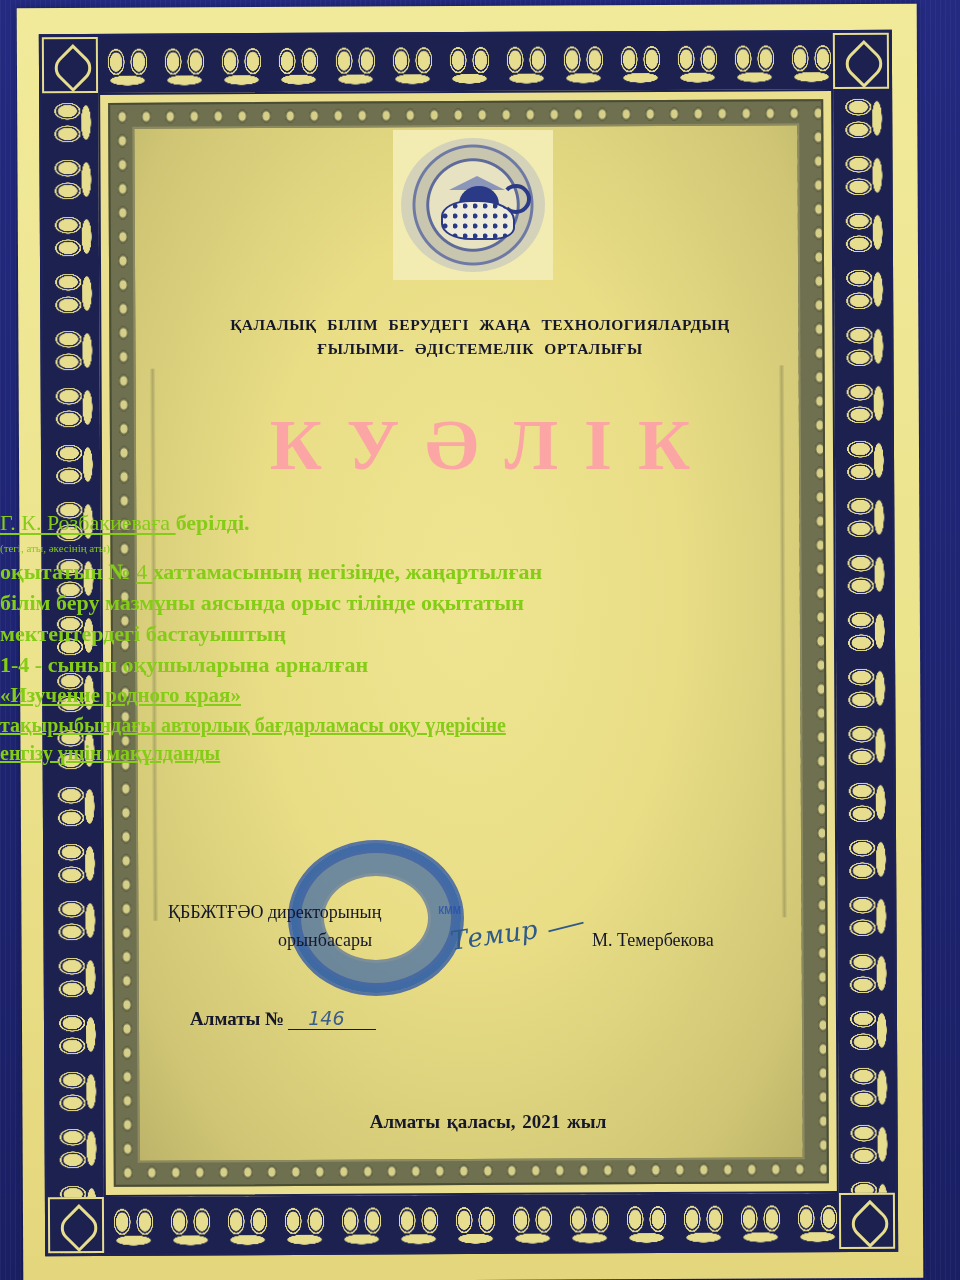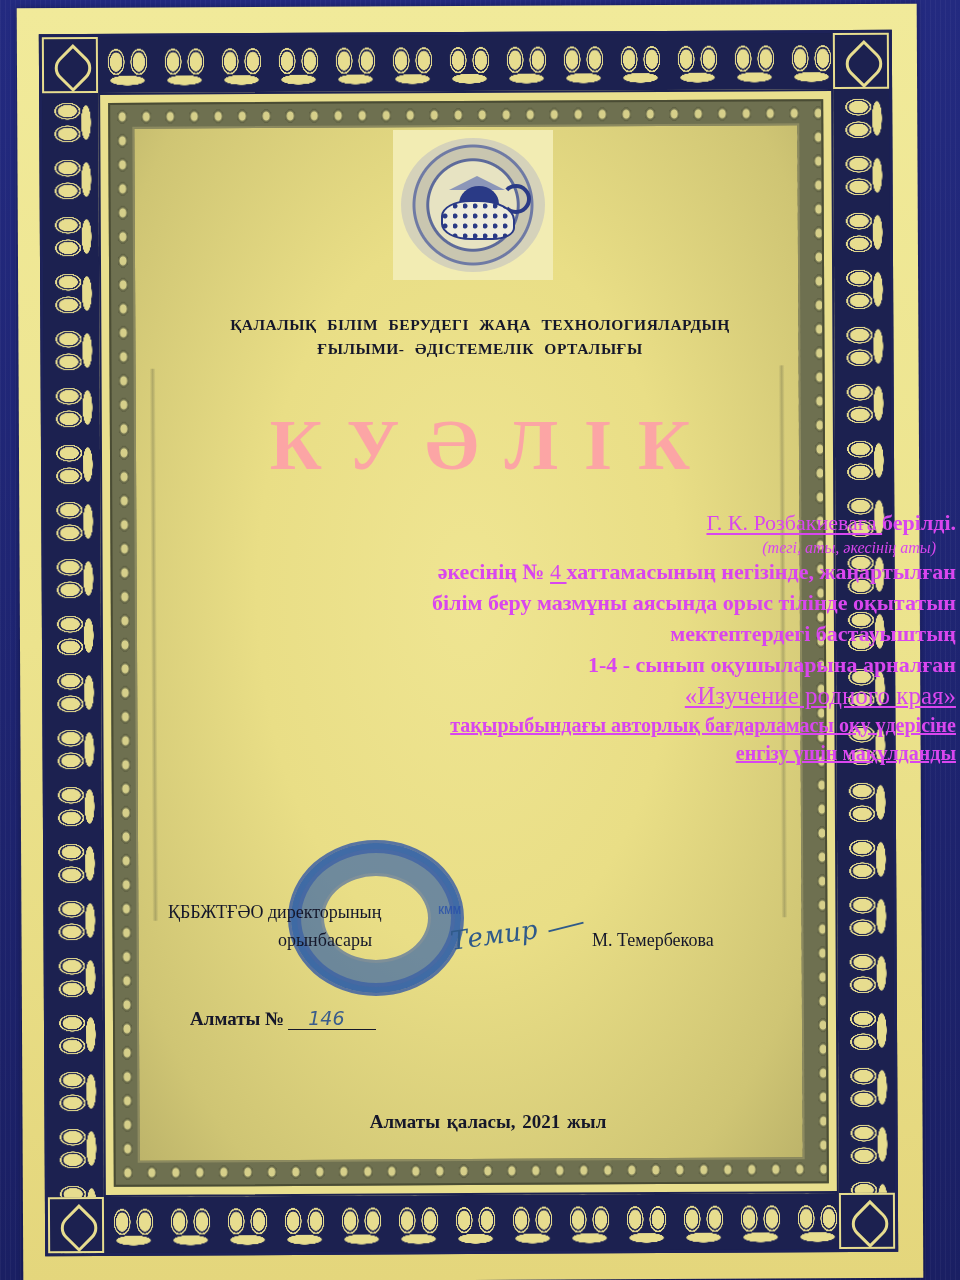--- a/index.html
+++ b/index.html
@@ -108,29 +108,29 @@
   .org-name {
     position: absolute; left: 0; right: 0; top: 313px; text-align: center;
     font-family: "Liberation Serif", serif; font-weight: bold; font-size: 15.5px; line-height: 24px;
     color: #15172a; letter-spacing: 0.5px; word-spacing: 6px;
   }
   .title {
     position: absolute; left: 0; right: 0; top: 400px; text-align: center;
     font-family: "Liberation Serif", serif; font-weight: bold; font-size: 72px; line-height: 90px;
     color: #fca5a5; letter-spacing: 26px; padding-left: 26px;
   }
-  .body { position: absolute; left: 0; right: 4px; text-align: right; color: #d946ef; }
+  .body { position: absolute; left: 0; right: 4px; text-align: left; color: #84cc16; }
   .recipient { top: 508px; font-size: 22px; line-height: 30px; }
   .recipient .name { text-decoration: underline; text-underline-offset: 3px; }
   .recipient .given { font-weight: bold; }
-  .hint { top: 540px; font-size: 16px; font-style: italic; line-height: 16px; padding-right: 20px; }
+  .hint { top: 540px; font-size: 11px; line-height: 16px; padding-right: 20px; }
   .main-text { top: 556px; font-size: 22px; line-height: 31px; font-weight: bold; }
   .main-text .u { font-weight: normal; text-decoration: underline; text-underline-offset: 3px; }
   .main-text .line { display: block; }
-  .topic { font-weight: normal; text-decoration: underline; font-size: 25px; }
+  .topic { font-weight: bold; text-decoration: underline; font-size: 21px; }
   .main-text .small { font-size: 20px; line-height: 28px; text-decoration: underline; }
 
   .signature-block { position: absolute; left: 0; right: 0; top: 890px; height: 90px; color: #15172a; font-size: 18px; }
   .sig-role1 { position: absolute; left: 168px; top: 12px; }
   .sig-role2 { position: absolute; left: 278px; top: 40px; }
   .sig-name { position: absolute; left: 592px; top: 40px; font-size: 18px; }
   .stamp {
     position: absolute; left: 288px; top: -50px; width: 170px; height: 150px; border-radius: 50%;
     border: 3px solid rgba(40,80,170,0.75);
     box-shadow: inset 0 0 0 6px rgba(40,110,170,0.25), inset 0 0 0 10px rgba(40,80,170,0.55), inset 0 0 0 30px rgba(40,110,170,0.18), inset 0 0 0 33px rgba(40,80,170,0.55);
@@ -194,21 +194,21 @@
 
 <div class="title">КУӘЛІК</div>
 
 <div class="body recipient">
   <span class="name">Г. К. Розбакиеваға </span><span class="given">берілді.</span>
 </div>
 <div class="body hint">(тегі, аты, әкесінің аты)</div>
 
 <div class="body main-text">
   <span class="line">
-    <span>әкесінің № </span><span class="u">4 </span><span>хаттамасының негізінде, жаңартылған</span>
+    <span>оқытатын № </span><span class="u">4 </span><span>хаттамасының негізінде, жаңартылған</span>
   </span>
   <span class="line">білім беру мазмұны аясында орыс тілінде оқытатын</span>
   <span class="line">мектептердегі бастауыштың</span>
   <span class="line">1-4 - сынып оқушыларына арналған</span>
   <span class="line topic">«Изучение родного края»</span>
   <span class="line small">тақырыбындағы авторлық бағдарламасы оқу үдерісіне</span>
   <span class="line small">енгізу үшін мақұлданды</span>
 </div>
 
 <div class="signature-block">

